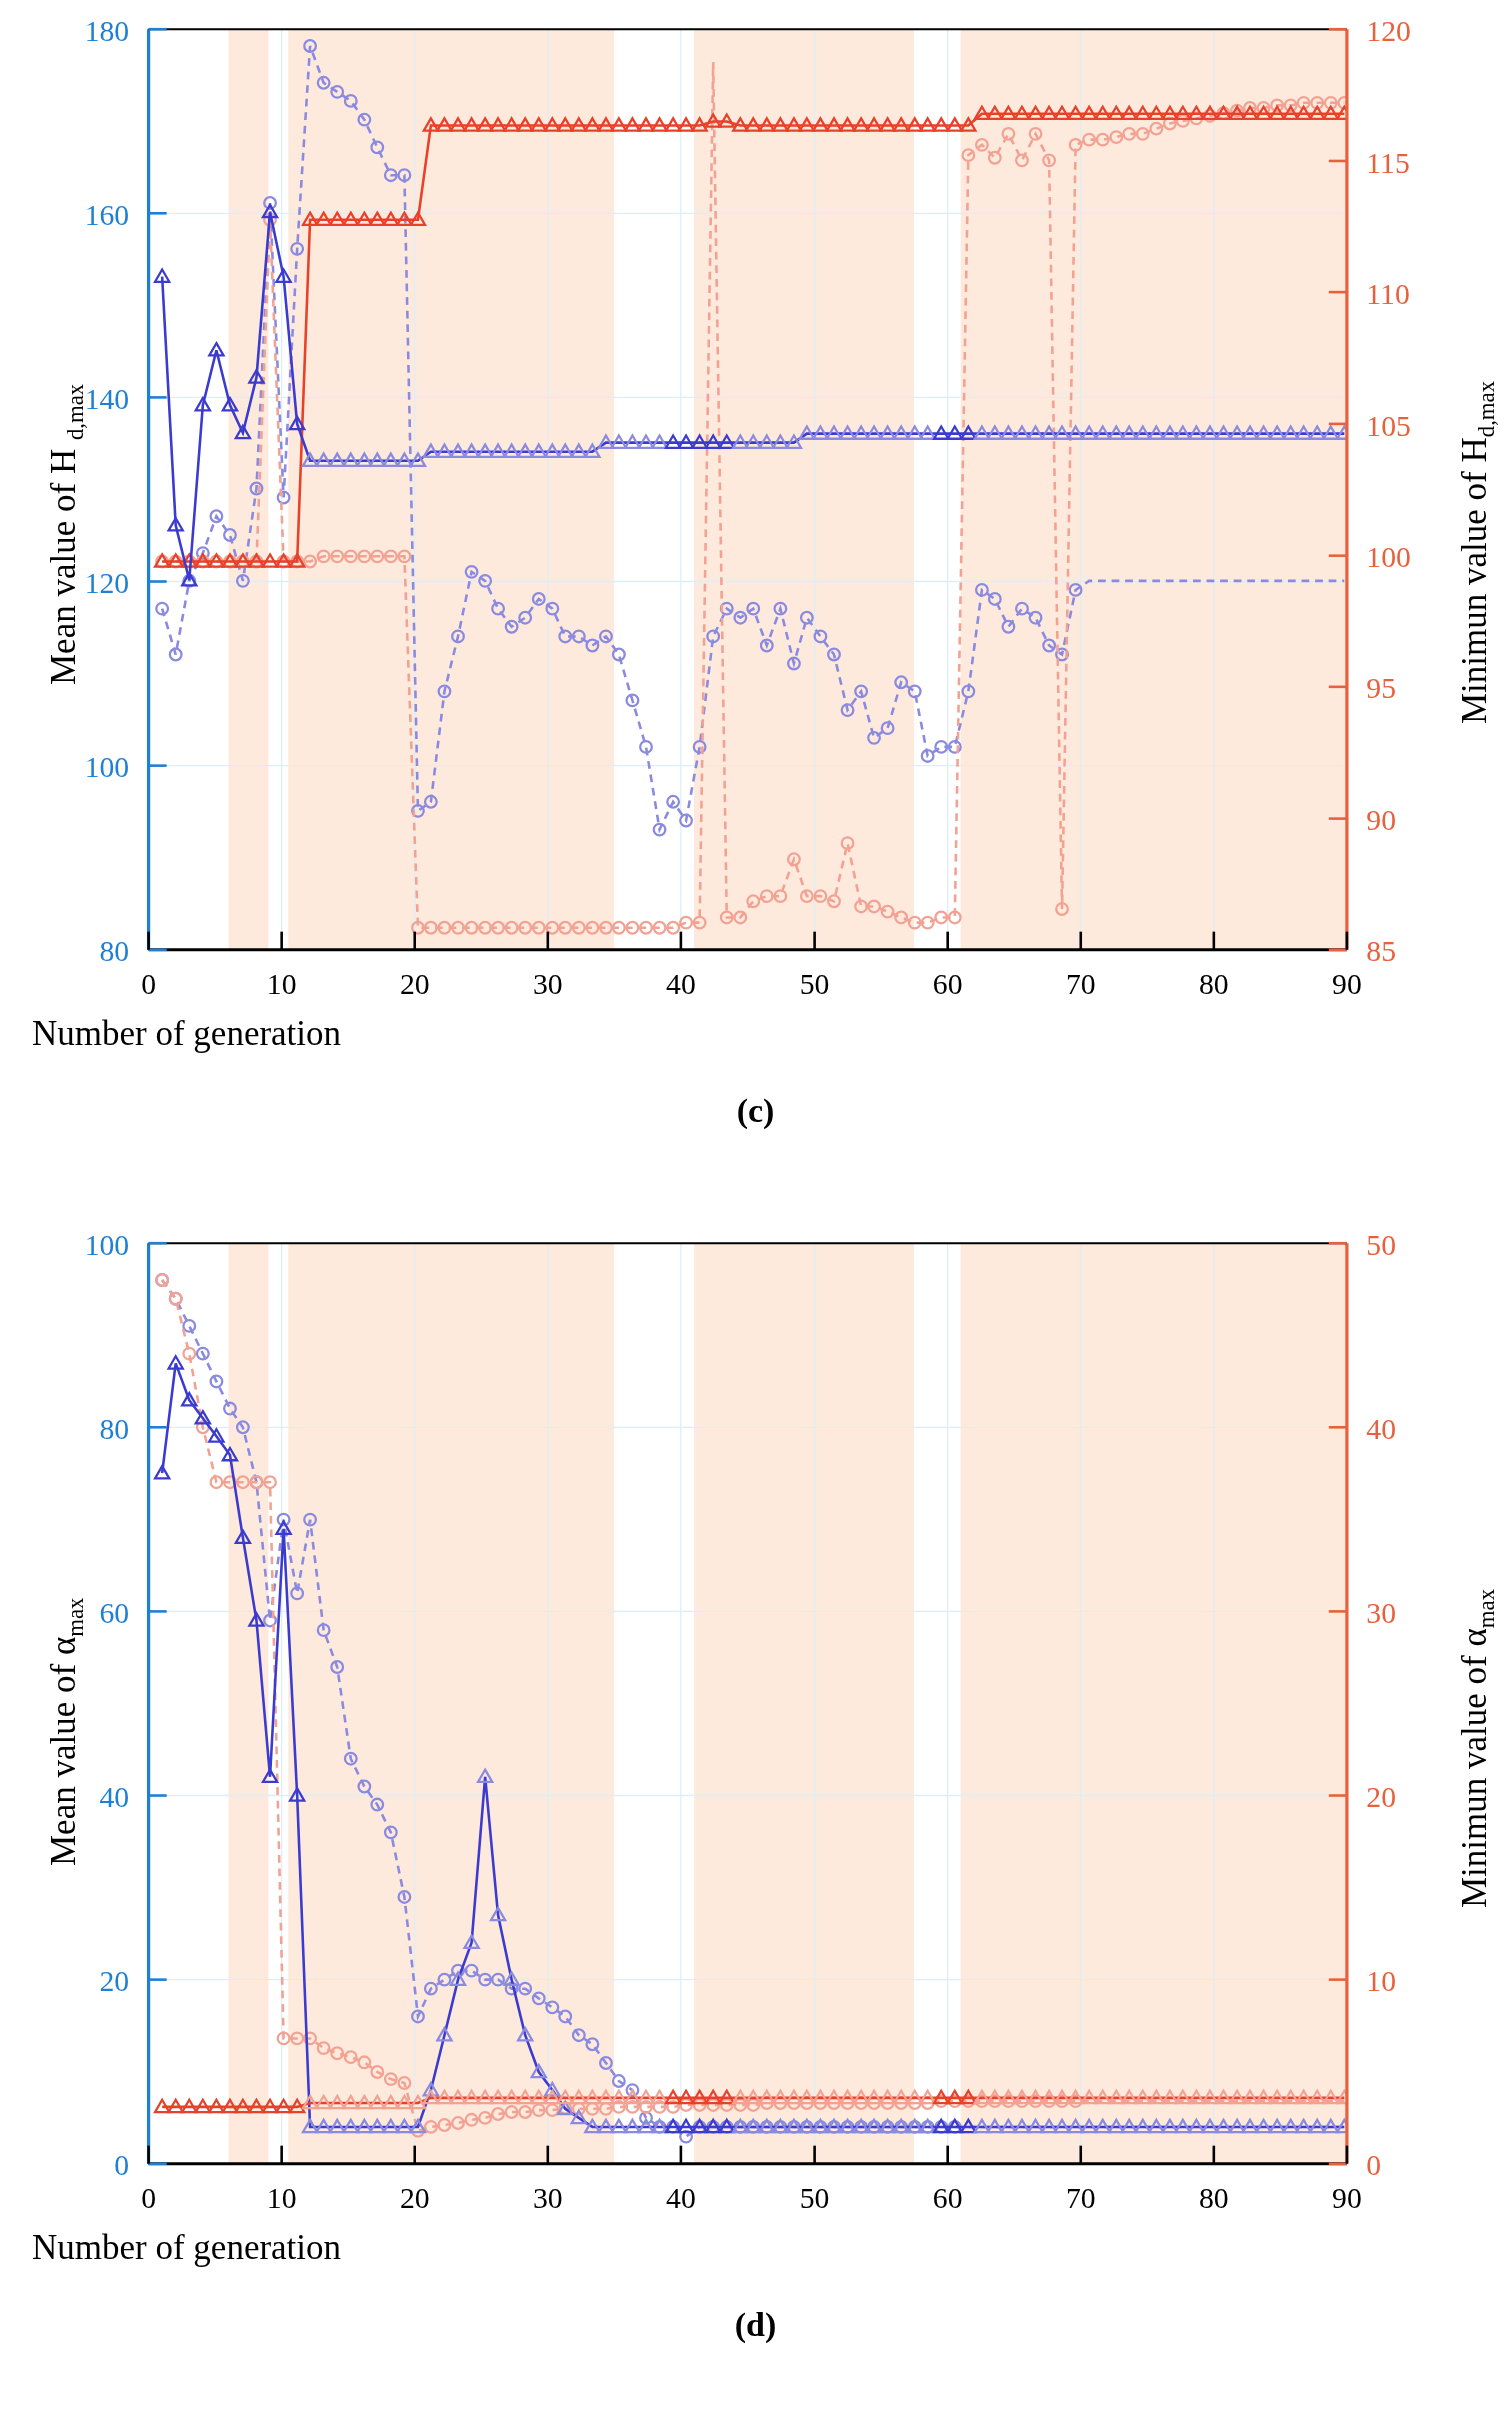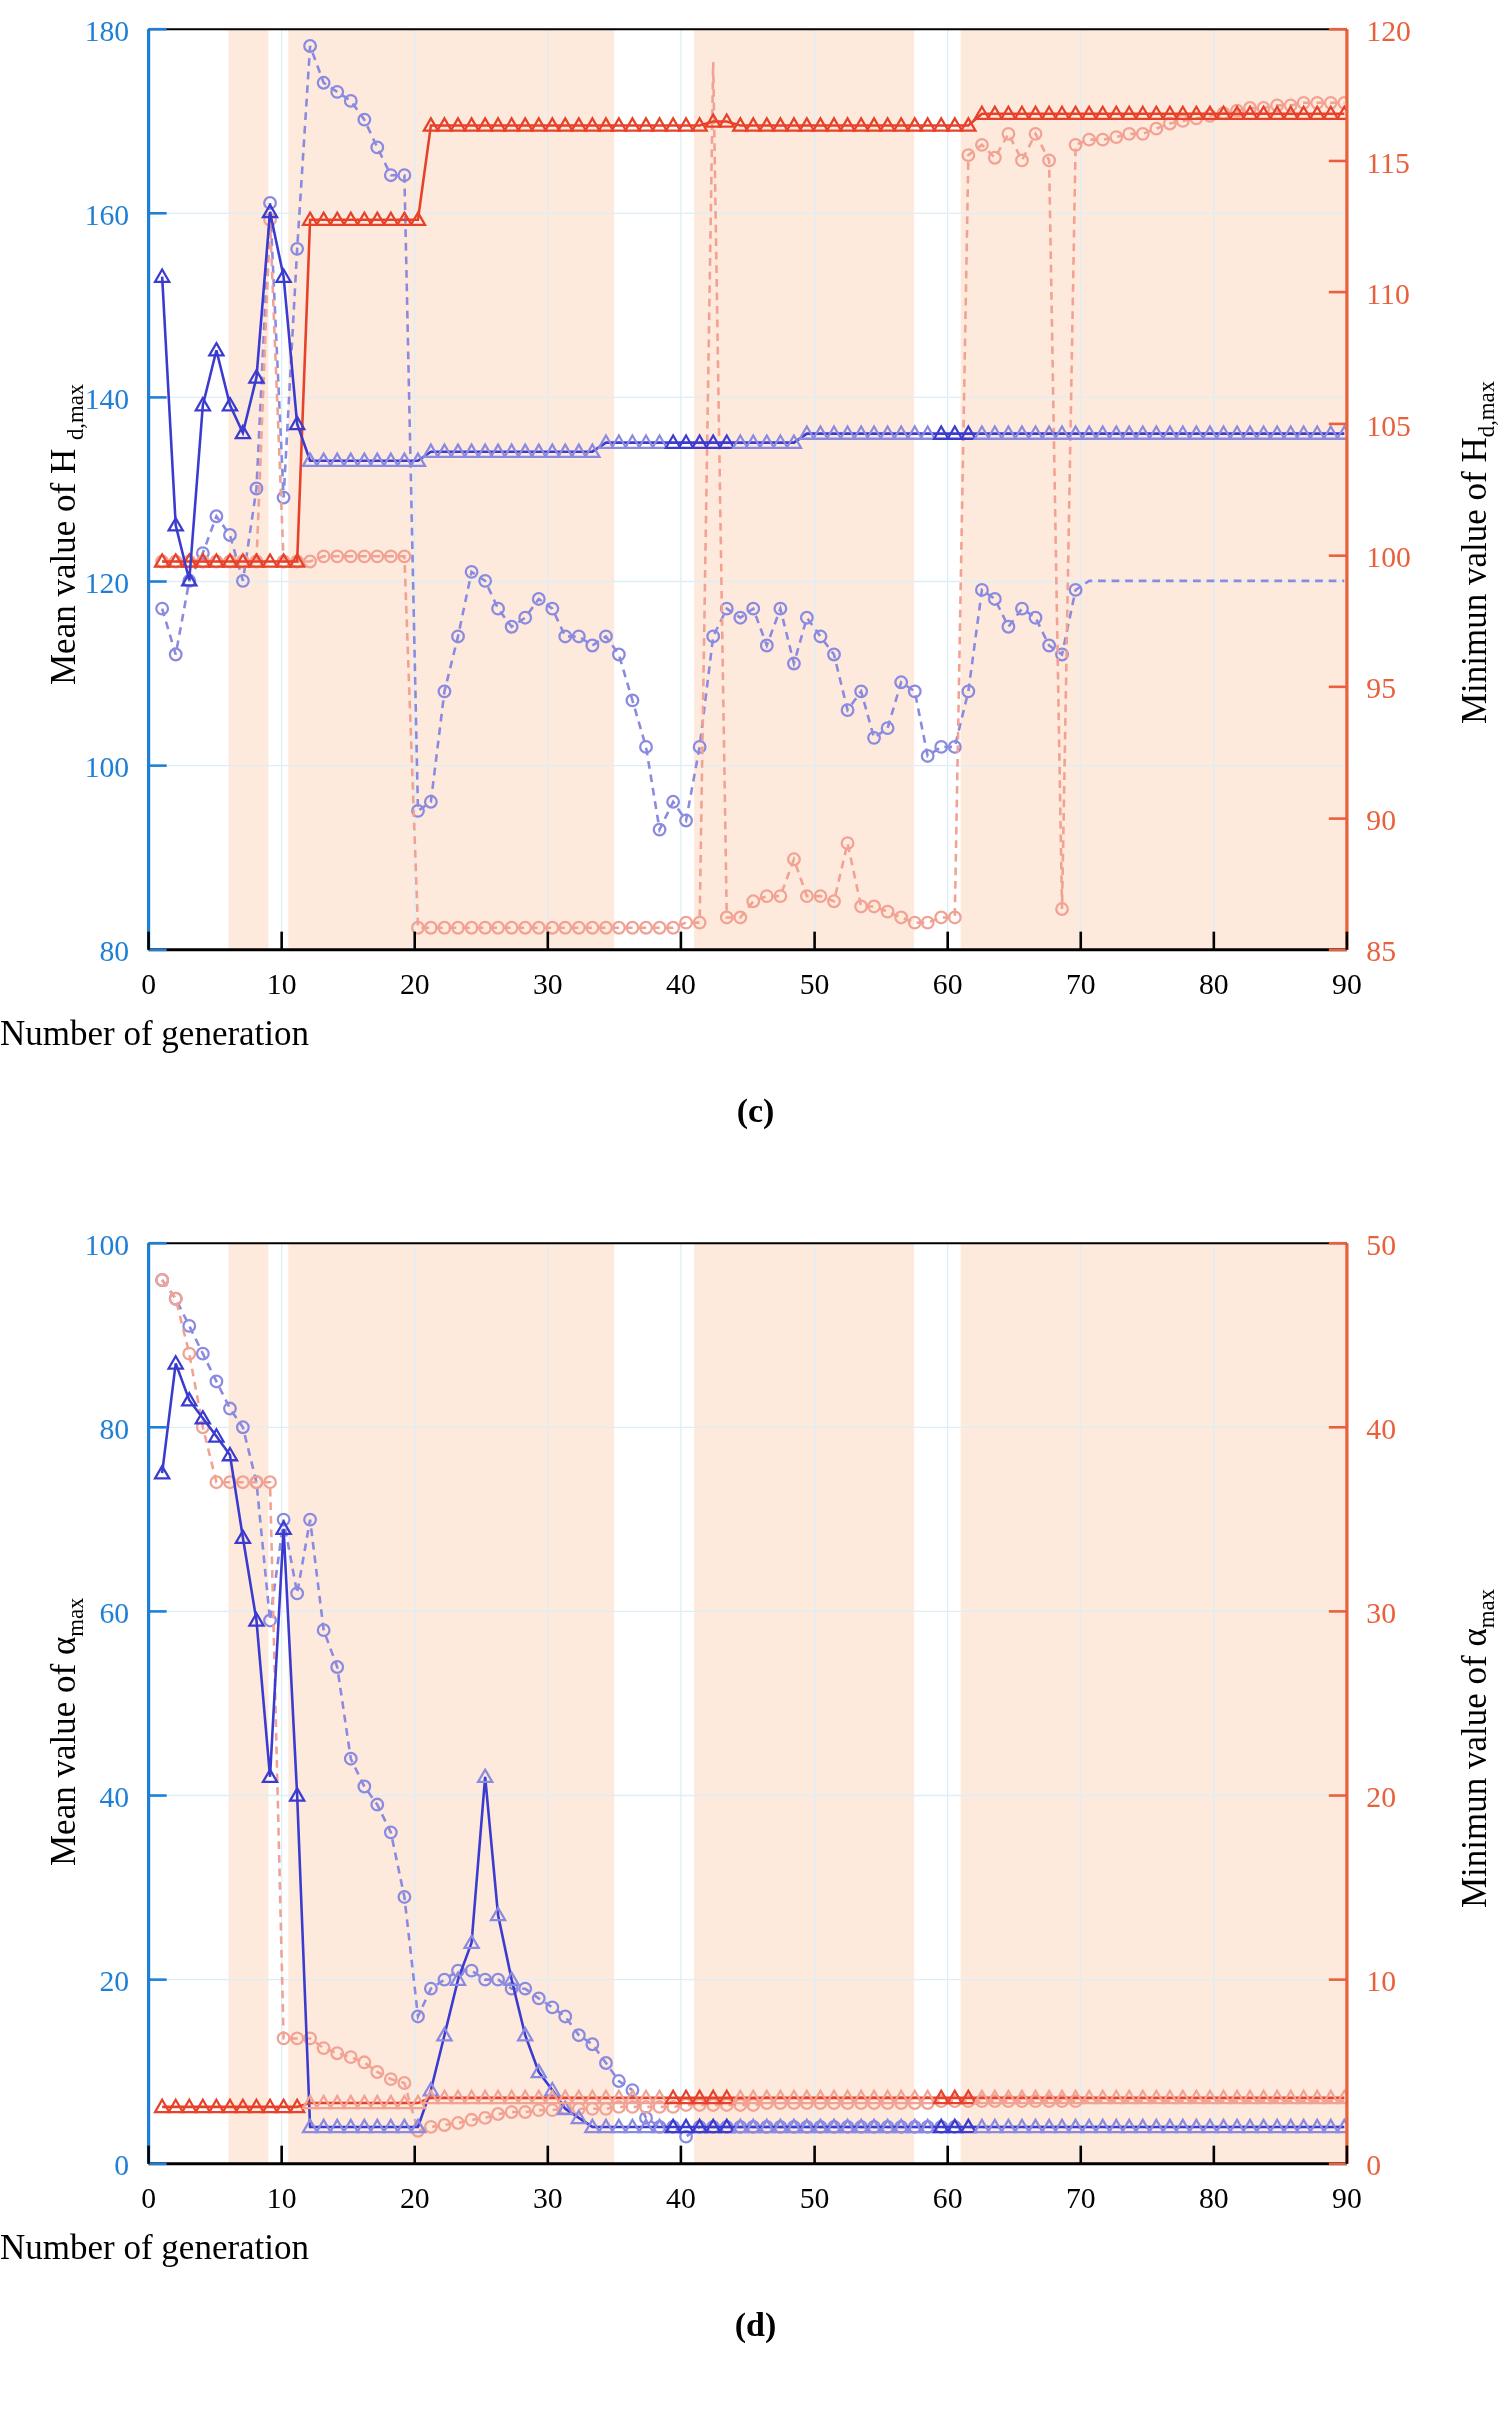--- a/index.html
+++ b/index.html
@@ -23,20 +23,21 @@
     font-size:35px;
     color:#000;
     white-space:nowrap;
   }
   .axis-label-bottom{
     position:absolute;
     font-size:35px;
     color:#000;
     white-space:nowrap;
     text-align:center;
+    margin-left:32px;
   }
   .panel-caption{
     position:absolute;
     font-size:34px;
     font-weight:bold;
     color:#000;
     width:100%;
     text-align:center;
   }
   svg{display:block;}

